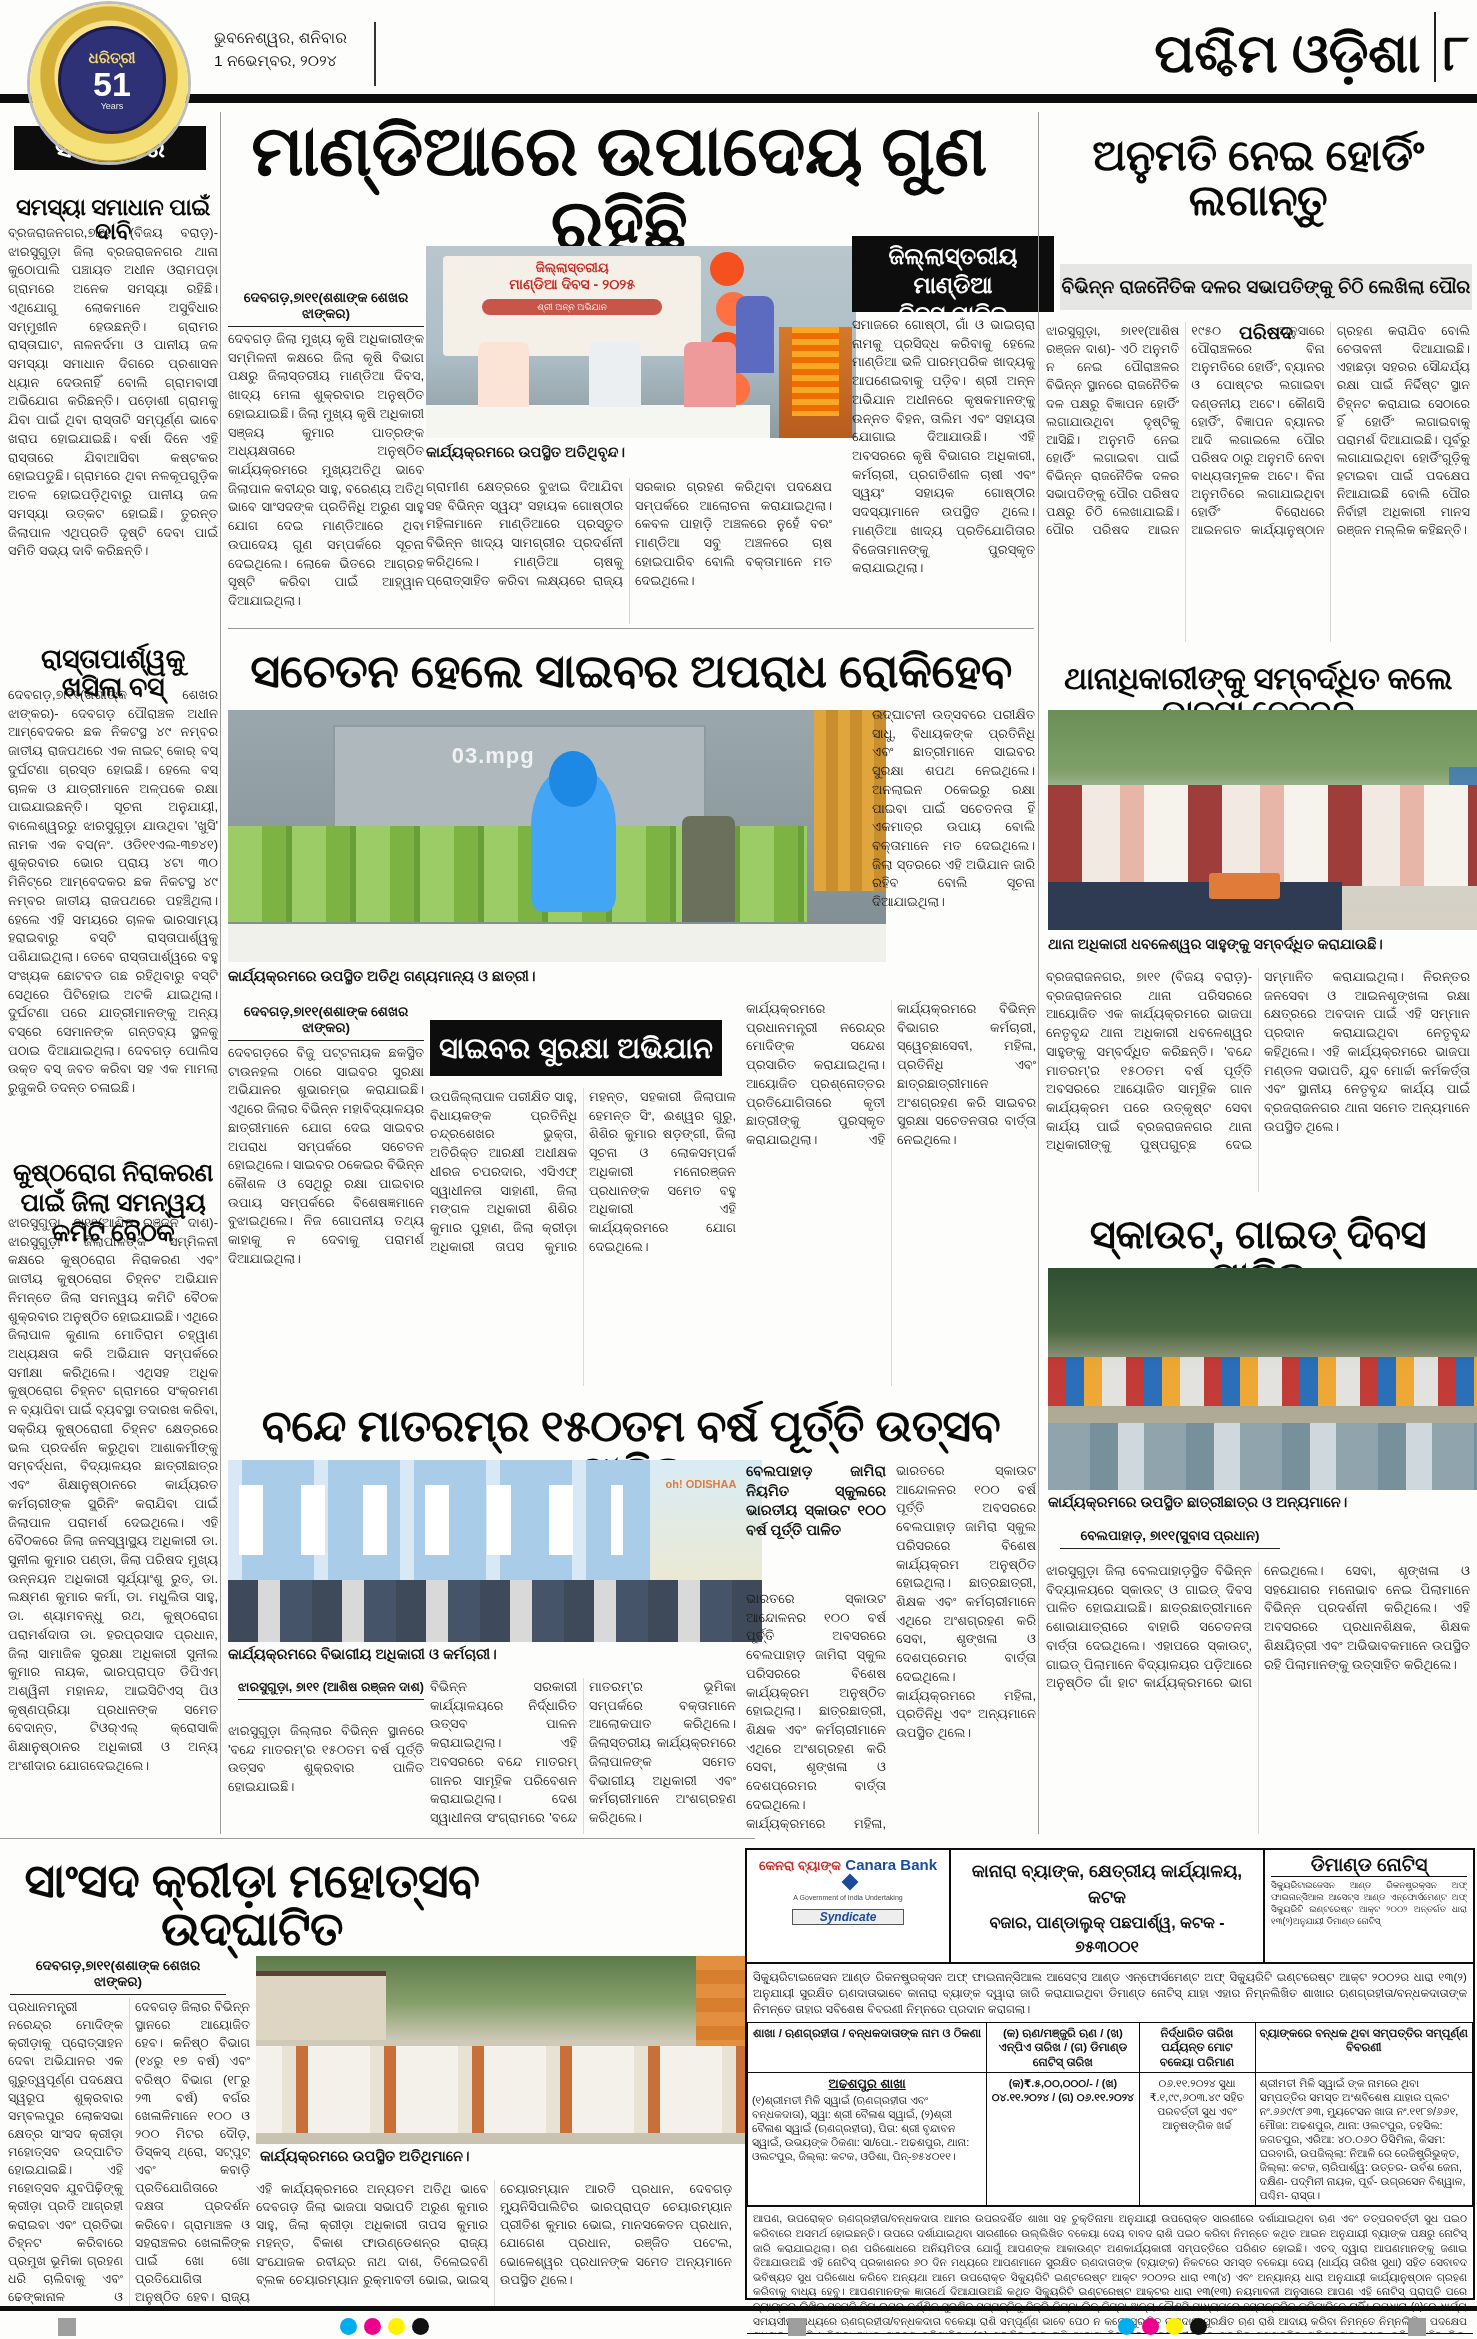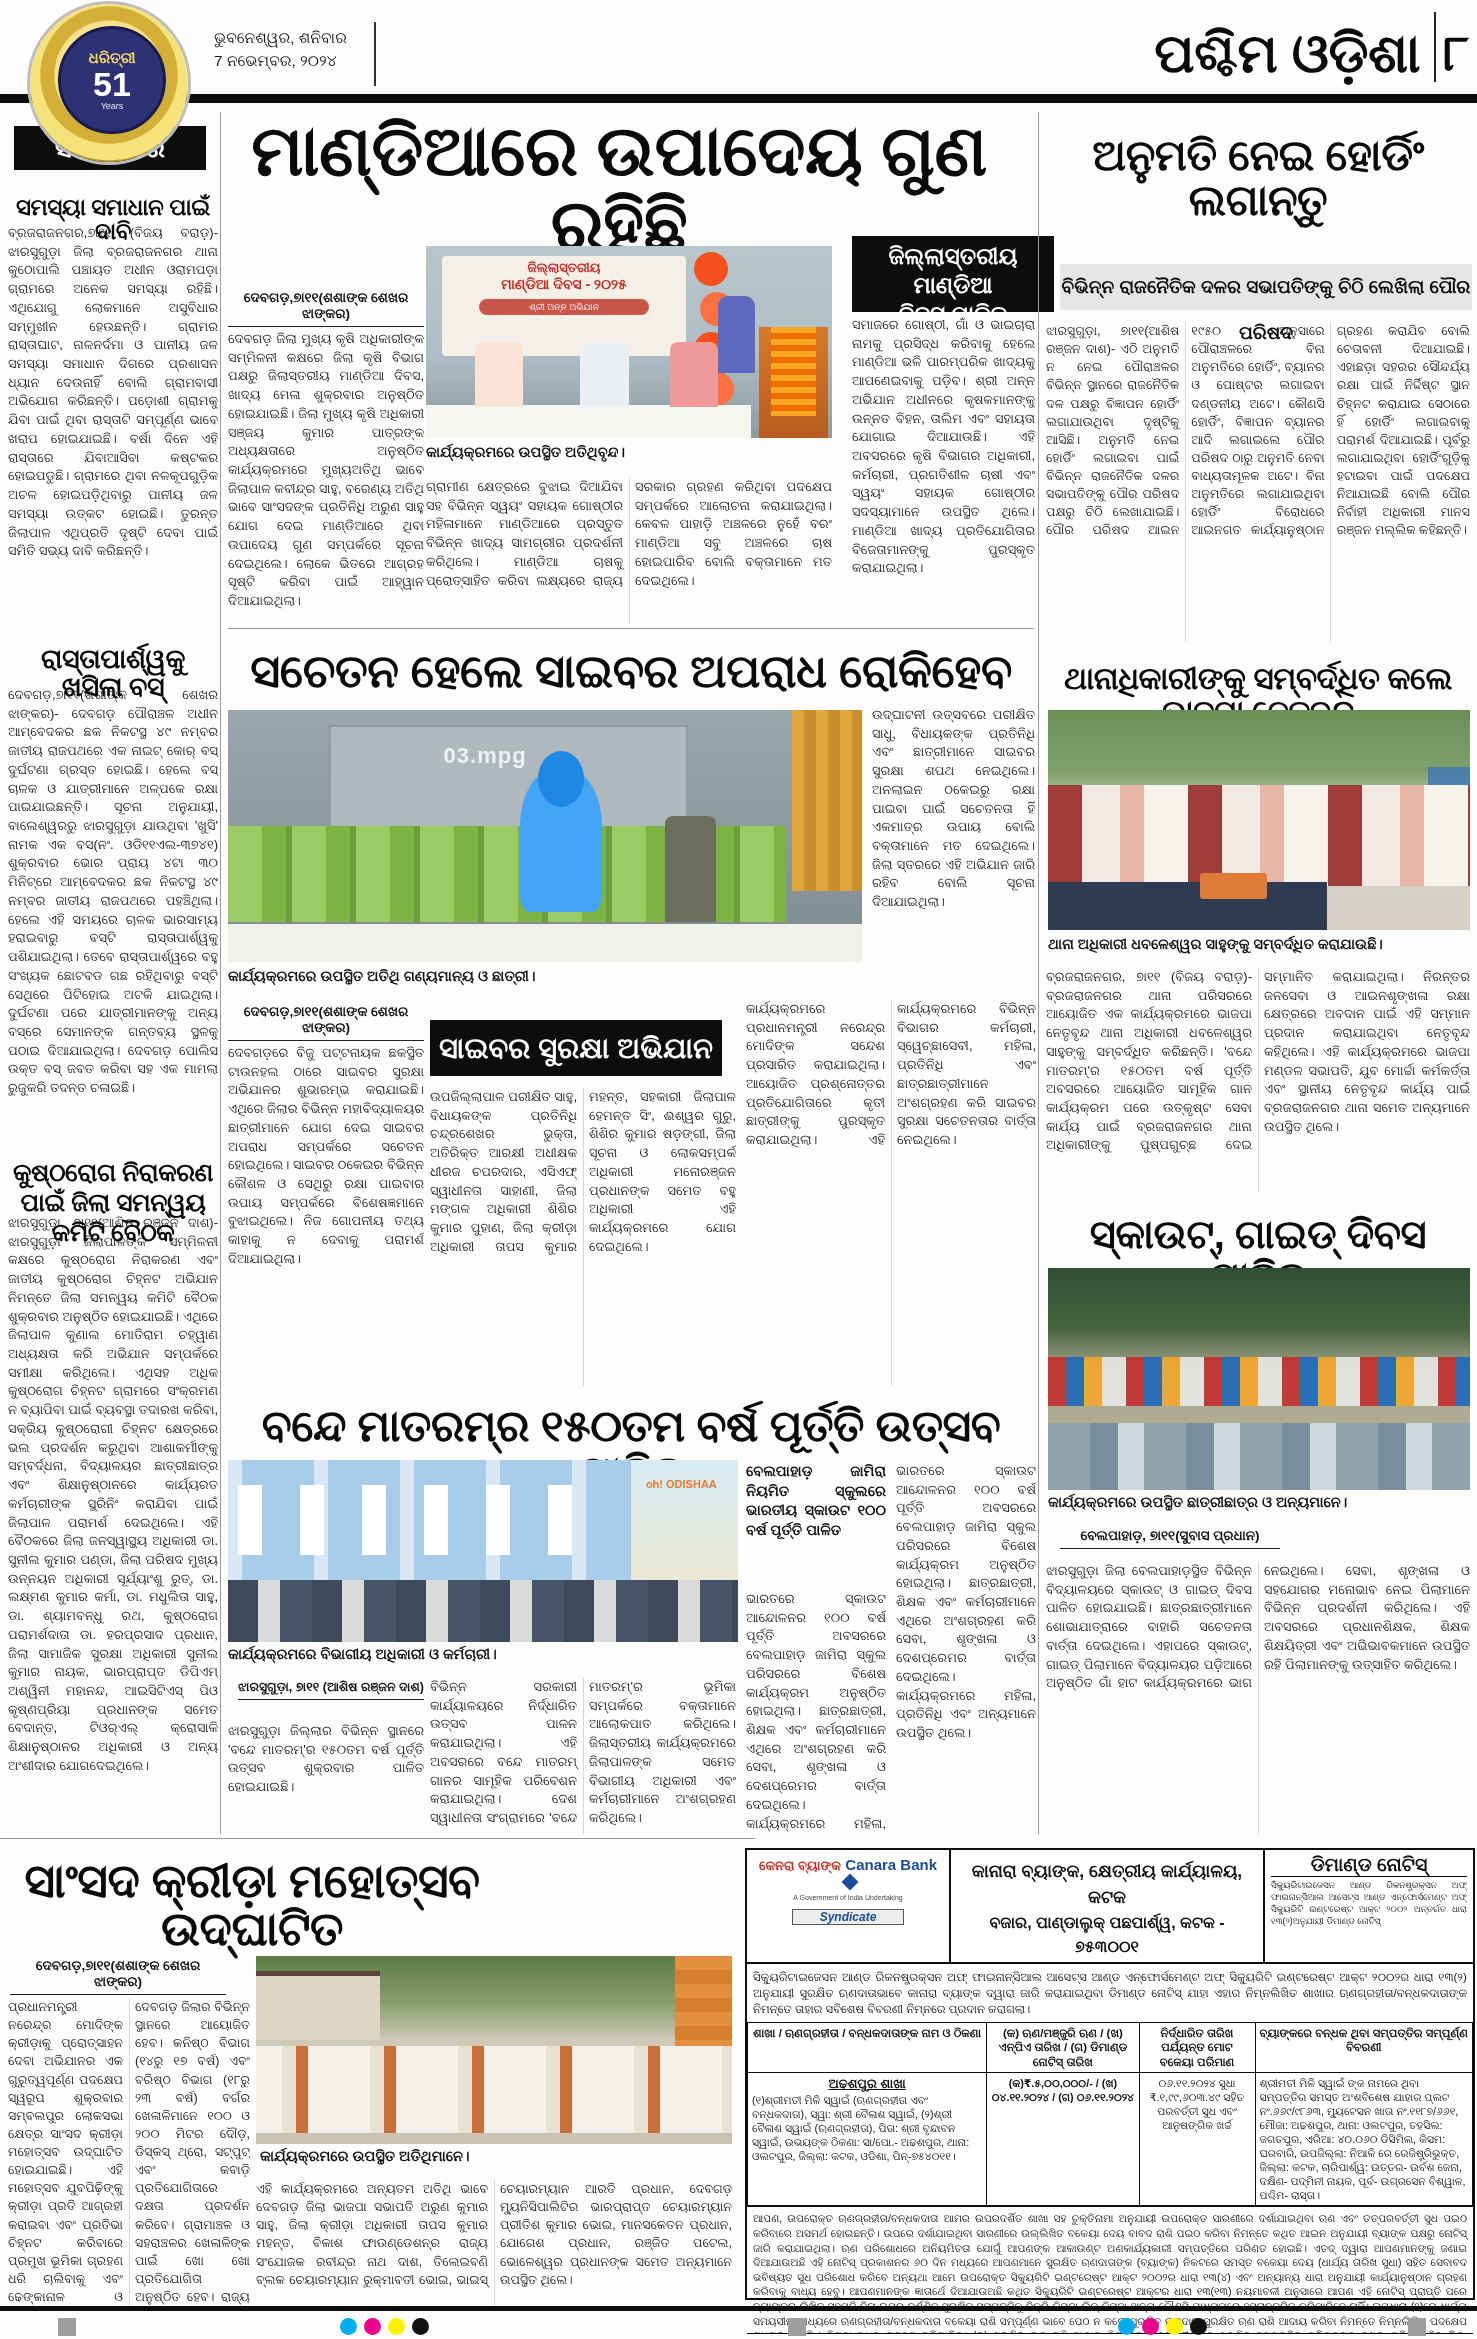--- a/index.html
+++ b/index.html
@@ -5,21 +5,21 @@
   html,body{margin:0;padding:0;background:#e8e8e4;}
   #page{position:relative;width:1477px;height:2339px;background:#fdfdfb;color:#111;
         font-family:"Liberation Sans","DejaVu Sans",sans-serif;overflow:hidden;}
   .abs{position:absolute;}
   .hl{font-weight:bold;color:#0a0a0a;letter-spacing:-.5px;line-height:1.05;margin-top:11px;}
   .body-txt{font-size:13px;line-height:1.44;text-align:justify;color:#1b1b1b;}
   .byline{font-size:13.5px;font-weight:bold;text-align:center;border-bottom:1.5px solid #222;padding-bottom:4px;}
   .caption{font-size:14.5px;font-weight:bold;color:#141414;}
   .kicker-box{background:#0d0d0d;color:#fff;font-weight:bold;text-align:center;}
   .subhead-bar{background:#e6e6e4;font-weight:bold;text-align:center;color:#0d0d0d;}
-  .photo{background:#cfd2d4;overflow:hidden;}
+  .photo{background:#cfd2d4;overflow:hidden;padding-left:24px;}
   .vline{width:1px;background:#9a9a96;}
   .hline{height:1px;background:#9a9a96;}
   .thickrule{background:#0d0d0d;}
   .two-col{column-count:2;column-gap:12px;column-rule:1px solid #d8d8d4;}
   .three-col{column-count:3;column-gap:12px;column-rule:1px solid #d8d8d4;}
   .ad{border:2.5px solid #0d0d0d;background:#fff;}
   .ad table{border-collapse:collapse;width:100%;table-layout:fixed;}
   .ad th,.ad td{border:1.5px solid #0d0d0d;padding:3px 4px;vertical-align:top;}
   .ad th{font-size:11.5px;line-height:1.25;text-align:center;}
   .ad td{font-size:10.8px;line-height:1.3;text-align:left;}
@@ -37,21 +37,21 @@
                 box-shadow:0 0 0 3px #bdbdbd;display:flex;align-items:center;justify-content:center;z-index:5;">
       <div class="abs" style="left:28px;top:22px;width:102px;height:102px;border-radius:50%;background:#2e3175;border:3px solid #1a1c4e;
                   display:flex;flex-direction:column;align-items:center;justify-content:center;color:#fff;">
         <span style="font-size:15px;color:#f5d86a;font-weight:bold;">ଧରିତ୍ରୀ</span>
         <span style="font-size:34px;font-weight:bold;line-height:1;">51</span>
         <span style="font-size:9px;color:#e8e8e8;">Years</span>
       </div>
     </div>
     <div class="abs" style="left:214px;top:26px;width:150px;font-weight:normal;font-size:15.5px;line-height:1.5;color:#141414;">
       <div>ଭୁବନେଶ୍ୱର, ଶନିବାର</div>
-      <div>7 ନଭେମ୍ବର, ୨୦୨୪</div>
+      <div>1 ନଭେମ୍ବର, ୨୦୨୪</div>
     </div>
     <div class="abs" style="left:374px;top:22px;width:1.5px;height:64px;background:#333;"></div>
     <div class="abs hl" style="left:990px;top:14px;width:430px;text-align:right;font-size:54px;">ପଶ୍ଚିମ ଓଡ଼ିଶା</div>
     <div class="abs" style="left:1434px;top:12px;width:2px;height:70px;background:#222;"></div>
     <div class="abs hl" style="left:1443px;top:16px;font-size:50px;">୮</div>
     <div class="abs thickrule" style="left:0;top:94px;width:1477px;height:9px;"></div>
   </div>
 
   <div class="abs vline" style="left:220px;top:112px;height:1722px;"></div>
 

